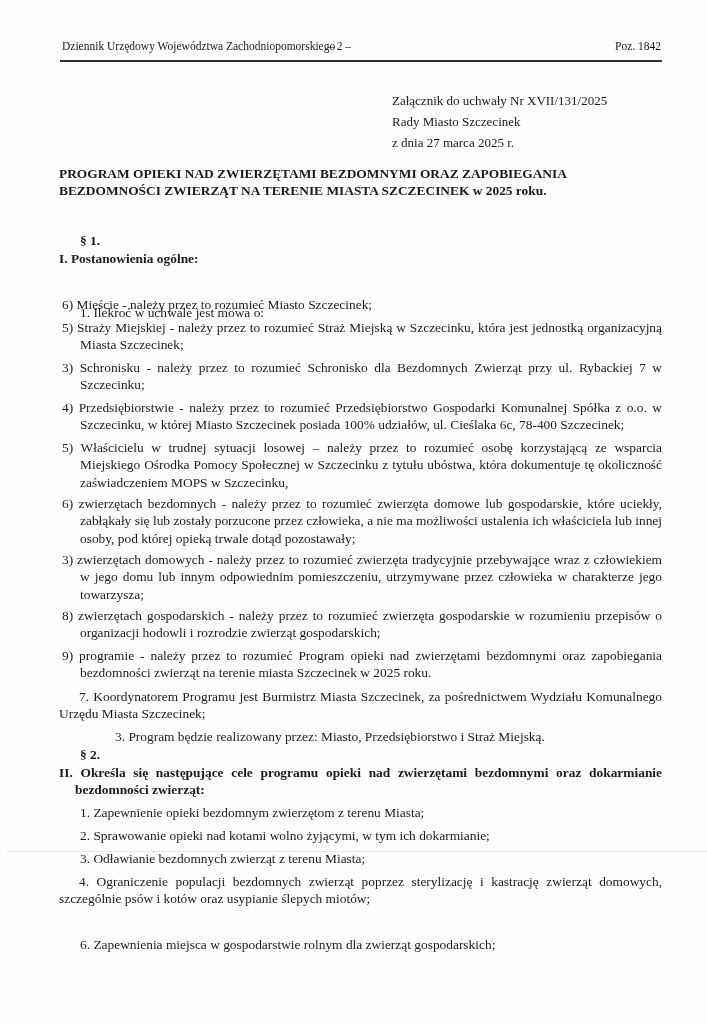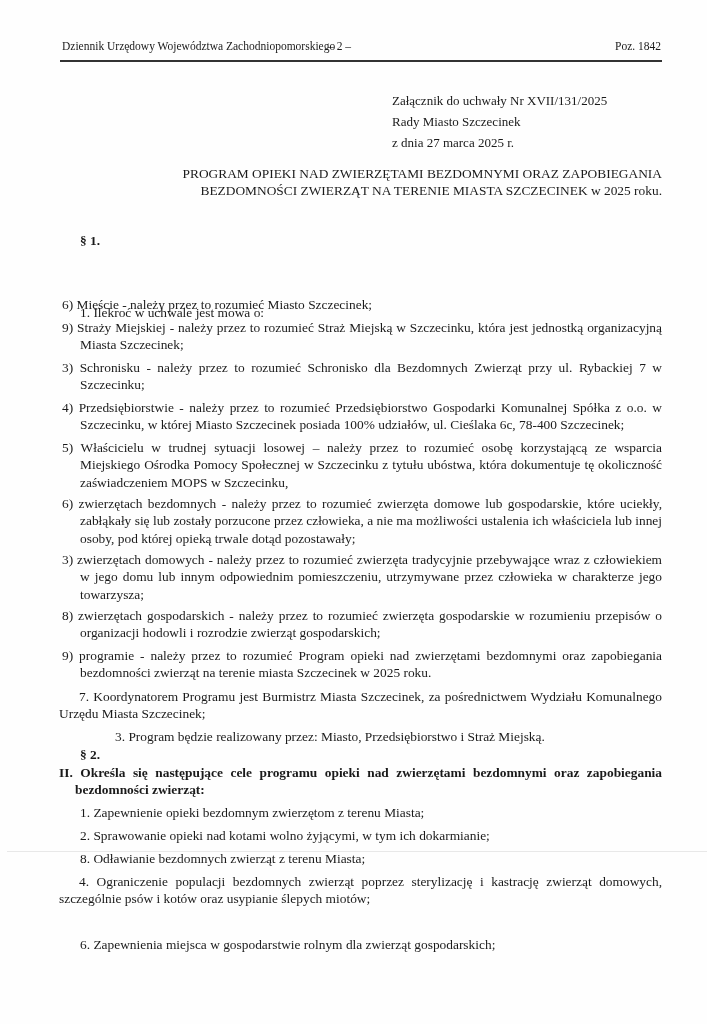--- a/index.html
+++ b/index.html
@@ -5,21 +5,21 @@
   html, body { margin:0; padding:0; background:#fefefe; }
   body { width:707px; height:1024px; position:relative; overflow:hidden;
          font-family:"Liberation Serif", serif; color:#1a1a1a; }
   .page { position:absolute; left:7px; top:0; width:707px; height:852px; }
   .header { position:absolute; left:55px; right:53px; top:40px; font-size:11.5px; height:16px; }
   .header .left { position:absolute; left:0; top:0; }
   .header .mid { position:absolute; left:266px; top:0; }
   .header .right { position:absolute; right:0; top:0; }
   .header-rule { position:absolute; left:53px; right:52px; top:60px; height:2px; background:#333; }
   .annex { position:absolute; left:385px; top:90px; font-size:13px; line-height:21px; }
-  .title { position:absolute; left:52px; right:52px; top:165px; text-align:right; font-weight:normal;
+  .title { position:absolute; left:52px; right:52px; top:165px; text-align:left; font-weight:bold;
            font-size:13.4px; line-height:17px; }
   .block { position:absolute; left:52px; right:52px; font-size:13.4px; line-height:17.3px; text-align:justify; }
   .bold { font-weight:bold; }
   .para-sign { left:73px; }
   .num-item { padding-left:18px; text-indent:-18px; }
   .indent { text-indent:20px; }
   .goal-heading { padding-left:16px; text-indent:-16px; }
   .bottom-line { position:absolute; left:0; right:0; bottom:0; height:1px; background:#e8e8e8; }
 </style>
 </head>
@@ -39,38 +39,39 @@
     <div>Rady Miasto Szczecinek</div>
     <div>z dnia 27 marca 2025 r.</div>
   </div>
 
   <div class="title">
     <div>PROGRAM OPIEKI NAD ZWIERZĘTAMI BEZDOMNYMI ORAZ ZAPOBIEGANIA</div>
     <div>BEZDOMNOŚCI ZWIERZĄT NA TERENIE MIASTA SZCZECINEK w 2025 roku.</div>
   </div>
 
   <div class="block bold para-sign" style="top:232px;">§ 1.</div>
+  <div class="block bold" style="top:250px;">I. Postanowienia ogólne:</div>
   <div class="block" style="top:273px; left:73px;margin-top:31px;">1. Ilekroć w uchwale jest mowa o:</div>
 
   <div class="block num-item" style="top:296px; left:55px;">6) Mieście - należy przez to rozumieć Miasto Szczecinek;</div>
-  <div class="block num-item" style="top:319px; left:55px;">9) Straży Miejskiej - należy przez to rozumieć Straż Miejską w Szczecinku, która jest jednostką organizacyjną Miasta Szczecinek;</div>
+  <div class="block num-item" style="top:319px; left:55px;">5) Straży Miejskiej - należy przez to rozumieć Straż Miejską w Szczecinku, która jest jednostką organizacyjną Miasta Szczecinek;</div>
   <div class="block num-item" style="top:359px; left:55px;">3) Schronisku - należy przez to rozumieć Schronisko dla Bezdomnych Zwierząt przy ul. Rybackiej 7 w Szczecinku;</div>
   <div class="block num-item" style="top:399px; left:55px;">4) Przedsiębiorstwie - należy przez to rozumieć Przedsiębiorstwo Gospodarki Komunalnej Spółka z o.o. w Szczecinku, w której Miasto Szczecinek posiada 100% udziałów, ul. Cieślaka 6c, 78-400 Szczecinek;</div>
   <div class="block num-item" style="top:439px; left:55px;">5) Właścicielu w trudnej sytuacji losowej – należy przez to rozumieć osobę korzystającą ze wsparcia Miejskiego Ośrodka Pomocy Społecznej w Szczecinku z tytułu ubóstwa, która dokumentuje tę okoliczność zaświadczeniem MOPS w Szczecinku,</div>
   <div class="block num-item" style="top:495px; left:55px;">6) zwierzętach bezdomnych - należy przez to rozumieć zwierzęta domowe lub gospodarskie, które uciekły, zabłąkały się lub zostały porzucone przez człowieka, a nie ma możliwości ustalenia ich właściciela lub innej osoby, pod której opieką trwale dotąd pozostawały;</div>
   <div class="block num-item" style="top:551px; left:55px;">3) zwierzętach domowych - należy przez to rozumieć zwierzęta tradycyjnie przebywające wraz z człowiekiem w jego domu lub innym odpowiednim pomieszczeniu, utrzymywane przez człowieka w charakterze jego towarzysza;</div>
   <div class="block num-item" style="top:607px; left:55px;">8) zwierzętach gospodarskich - należy przez to rozumieć zwierzęta gospodarskie w rozumieniu przepisów o organizacji hodowli i rozrodzie zwierząt gospodarskich;</div>
   <div class="block num-item" style="top:647px; left:55px;">9) programie - należy przez to rozumieć Program opieki nad zwierzętami bezdomnymi oraz zapobiegania bezdomności zwierząt na terenie miasta Szczecinek w 2025 roku.</div>
 
   <div class="block indent" style="top:688px;">7. Koordynatorem Programu jest Burmistrz Miasta Szczecinek, za pośrednictwem Wydziału Komunalnego Urzędu Miasta Szczecinek;</div>
   <div class="block" style="top:728px; left:73px;margin-left:35px;">3. Program będzie realizowany przez: Miasto, Przedsiębiorstwo i Straż Miejską.</div>
 
   <div class="block bold para-sign" style="top:746px;">§ 2.</div>
-  <div class="block bold goal-heading" style="top:764px;">II. Określa się następujące cele programu opieki nad zwierzętami bezdomnymi oraz zapobiegania bezdomności zwierząt:</div>
+  <div class="block bold goal-heading" style="top:764px;">II. Określa się następujące cele programu opieki nad zwierzętami bezdomnymi oraz dokarmianie bezdomności zwierząt:</div>
 
   <div class="block" style="top:804px; left:73px;">1. Zapewnienie opieki bezdomnym zwierzętom z terenu Miasta;</div>
   <div class="block" style="top:827px; left:73px;">2. Sprawowanie opieki nad kotami wolno żyjącymi, w tym ich dokarmianie;</div>
-  <div class="block" style="top:850px; left:73px;">8. Odławianie bezdomnych zwierząt z terenu Miasta;</div>
+  <div class="block" style="top:850px; left:73px;">3. Odławianie bezdomnych zwierząt z terenu Miasta;</div>
   <div class="block indent" style="top:873px;">4. Ograniczenie populacji bezdomnych zwierząt poprzez sterylizację i kastrację zwierząt domowych, szczególnie psów i kotów oraz usypianie ślepych miotów;</div>
   <div class="block" style="top:936px; left:73px;">6. Zapewnienia miejsca w gospodarstwie rolnym dla zwierząt gospodarskich;</div>
 
   <div class="bottom-line"></div>
 </div>
 
 </body></html>

